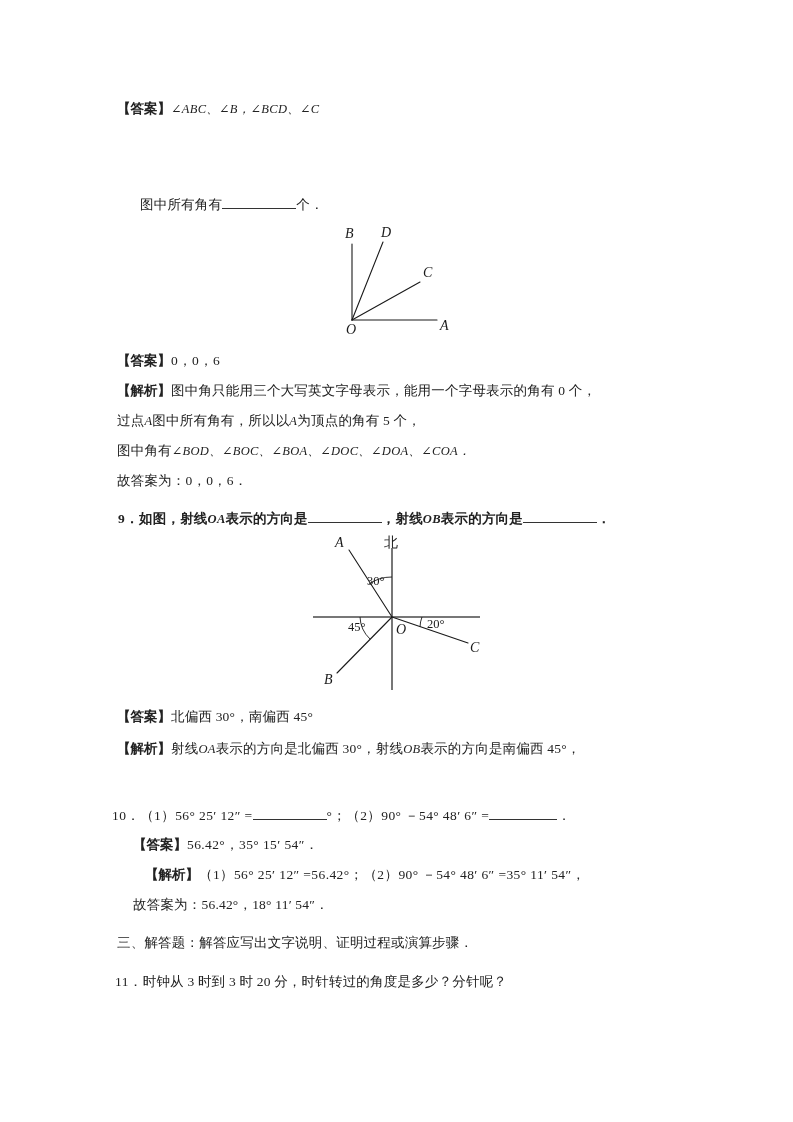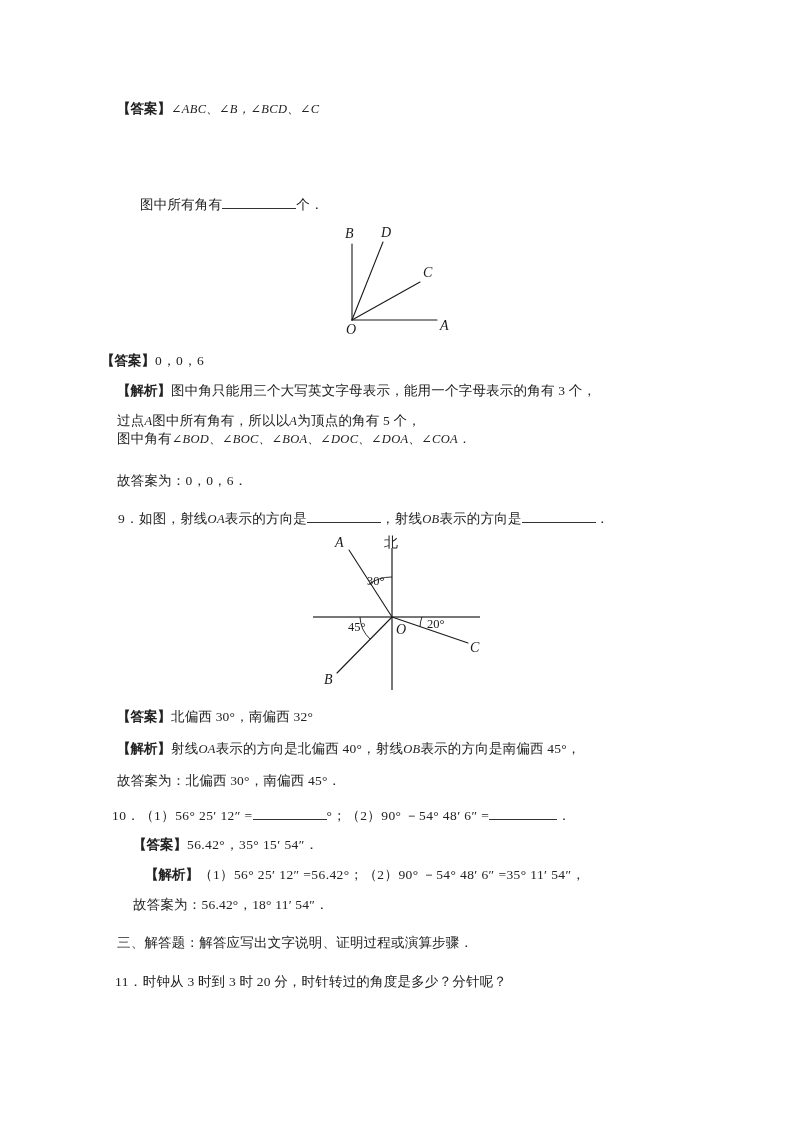--- a/index.html
+++ b/index.html
@@ -102,37 +102,37 @@
         <line x1="22" y1="96" x2="107" y2="96"></line>
       </g>
       <text class="flabel" x="16" y="110">O</text>
       <text class="flabel" x="15" y="14">B</text>
       <text class="flabel" x="51" y="13">D</text>
       <text class="flabel" x="93" y="53">C</text>
       <text class="flabel" x="110" y="106">A</text>
     </svg>
   </div>
 
-  <div class="line" style="left:101px; top:352px;text-align:center;">
+  <div class="line" style="left:117px; top:352px;text-align:center;">
     <span class="tag">【答案】</span><span class="num">0，0，6</span>
   </div>
   <div class="line" style="left:117px; top:382px;">
-    <span class="tag">【解析】</span><span>图中角只能用三个大写英文字母表示，能用一个字母表示的角有 3 个，</span>
+    <span class="tag">【解析】</span><span>图中角只能用三个大写英文字母表示，能用一个字母表示的角有 0 个，</span>
   </div>
   <div class="line" style="left:117px; top:412px;">
     <span>过点</span><span class="mathit">A</span><span>图中所有角有，所以以</span><span class="mathit">A</span><span>为顶点的角有 5 个，</span>
   </div>
-  <div class="line" style="left:117px; top:430px;text-align:center;">
+  <div class="line" style="left:117px; top:442px;text-align:center;">
     <span>图中角有</span><span class="mathit">∠BOD、∠BOC、∠BOA、∠DOC、∠DOA、∠COA．</span>
   </div>
   <div class="line" style="left:117px; top:472px;">
     <span>故答案为：0，0，6．</span>
   </div>
 
-  <div class="line" style="left:118px; top:509px;">
+  <div class="line" style="left:118px; top:509px;font-weight:bold;">
     <span class="num">9．</span><span>如图，射线</span><span class="mathit">OA</span><span>表示的方向是</span><span class="blank b-long"></span><span>，射线</span><span class="mathit">OB</span><span>表示的方向是</span><span class="blank b-long"></span><span>．</span>
   </div>
 
   <div class="figure" style="left:310px; top:533px; width:180px; height:162px;">
     <svg width="180" height="162" viewBox="0 0 180 162">
       <g stroke="#4a4a4a" stroke-width="1.5" fill="none" stroke-linecap="butt">
 
         <line x1="3" y1="84" x2="170" y2="84"></line>
 
         <line x1="82" y1="15" x2="82" y2="157"></line>
@@ -156,27 +156,24 @@
       <text class="flabel" x="14" y="151">B</text>
       <text class="flabel" x="160" y="119">C</text>
       <text class="flabel" x="86" y="101">O</text>
       <text class="fang" x="57" y="52">30°</text>
       <text class="fang" x="38" y="98">45°</text>
       <text class="fang" x="117" y="95">20°</text>
     </svg>
   </div>
 
   <div class="line" style="left:117px; top:708px;">
-    <span class="tag">【答案】</span><span>北偏西 30°，南偏西 32°</span>
+    <span class="tag">【答案】</span><span>北偏西 30°，南偏西 45°</span>
   </div>
   <div class="line" style="left:117px; top:740px;">
-    <span class="tag">【解析】</span><span>射线</span><span class="mathit">OA</span><span>表示的方向是北偏西 40°，射线</span><span class="mathit">OB</span><span>表示的方向是南偏西 45°，</span>
-  </div>
-  <div class="line" style="left:117px; top:772px;">
-    <span>故答案为：北偏西 30°，南偏西 45°．</span>
+    <span class="tag">【解析】</span><span>射线</span><span class="mathit">OA</span><span>表示的方向是北偏西 30°，射线</span><span class="mathit">OB</span><span>表示的方向是南偏西 45°，</span>
   </div>
 
   <div class="line" style="left:112px; top:806px;">
     <span class="num">10．</span><span class="num">（1）56° 25′ 12″ =</span><span class="blank b-long"></span><span class="num">°；（2）90° －54° 48′ 6″ =</span><span class="blank b-mid"></span><span class="num">．</span>
   </div>
   <div class="line" style="left:133px; top:836px;">
     <span class="tag">【答案】</span><span class="num">56.42°，35° 15′ 54″．</span>
   </div>
   <div class="line" style="left:133px; top:866px;margin-left:12px;">
     <span class="tag">【解析】</span><span class="num">（1）56° 25′ 12″ =56.42°；（2）90° －54° 48′ 6″ =35° 11′ 54″，</span>

